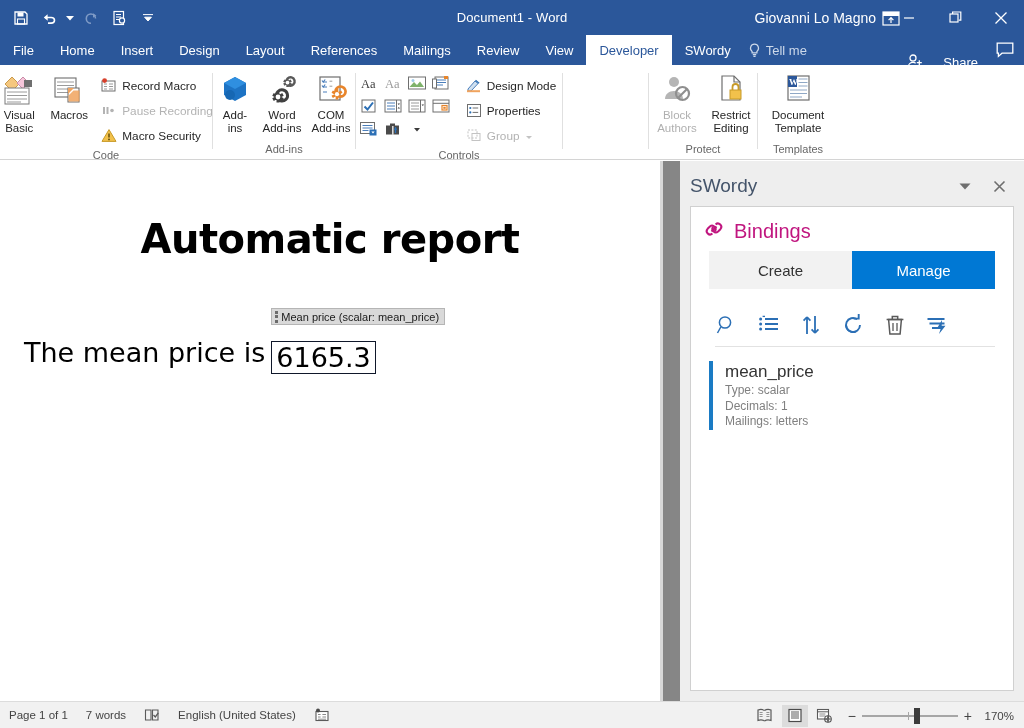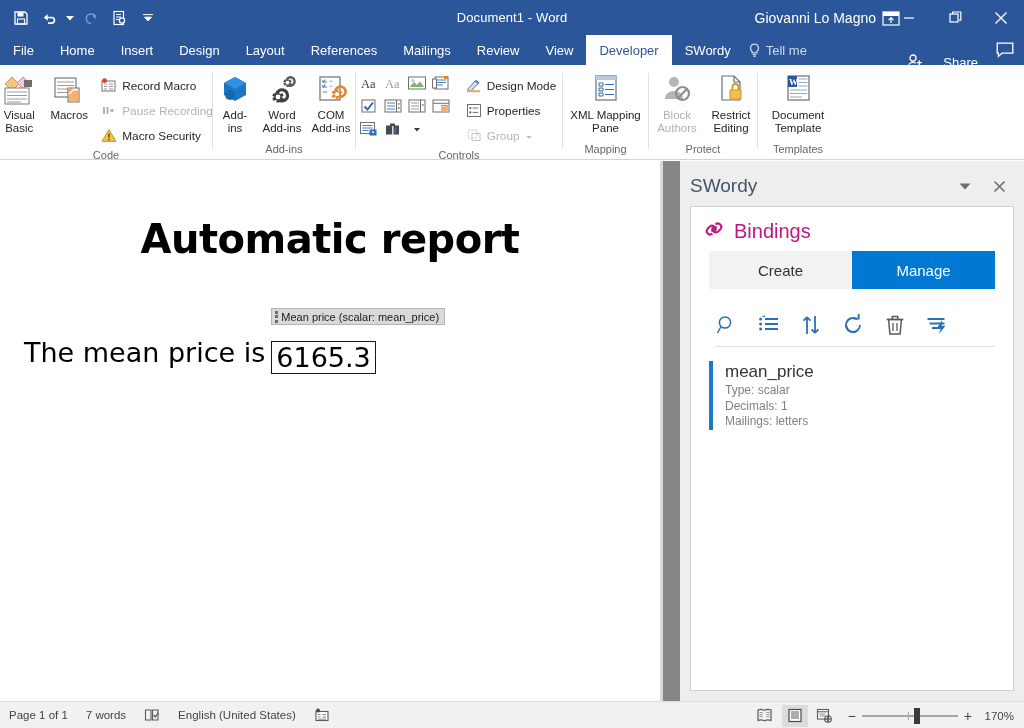--- a/index.html
+++ b/index.html
@@ -538,37 +538,20 @@
                   <path d="M1 2h6l-3 3z" fill="#c3c3c3"></path>
                 </svg>
             </span>
           </div>
         </div>
       </div>
       <div class="glabel">Controls</div>
     </div>
     <div class="gsep" style="left:562px;"></div>
 
-    <div class="rgroup" style="left:563px; width:85px;">
-      <div class="gcontent">
-        <div class="bigbtn" style="width:84px">
-          <span class="ico">
-            <svg width="32" height="32" viewBox="0 0 32 32">
-              <rect x="6" y="2" width="20" height="24" fill="#fff" stroke="#6e6e6e" stroke-width="1.2"></rect>
-              <rect x="6" y="2" width="20" height="4" fill="#b9c9d9"></rect>
-              <path d="M9 9h4v3H9zM9 14h4v3H9zM9 19h4v3H9z" fill="#fff" stroke="#2b6fb5" stroke-width="1"></path>
-              <path d="M15 10.5h9M15 15.5h9M15 20.5h9" stroke="#2b6fb5" stroke-width="1.2"></path>
-            </svg>
-          </span>
-          <span class="lbl2">XML Mapping
-Pane</span>
-        </div>
-      </div>
-      <div class="glabel">Mapping</div>
-    </div>
     <div class="gsep" style="left:648px;"></div>
 
     <div class="rgroup" style="left:649px; width:108px;">
       <div class="gcontent">
         <div class="bigbtn dim" style="width:56px">
           <span class="ico">
             <svg width="32" height="32" viewBox="0 0 32 32">
               <circle cx="13" cy="8" r="5" fill="#b5b5b5"></circle>
               <path d="M4 25c0-5 4-8 9-8s9 3 9 8z" fill="#b5b5b5"></path>
               <circle cx="21.5" cy="19.5" r="6.5" fill="none" stroke="#8f8f8f" stroke-width="2.2"></circle>

